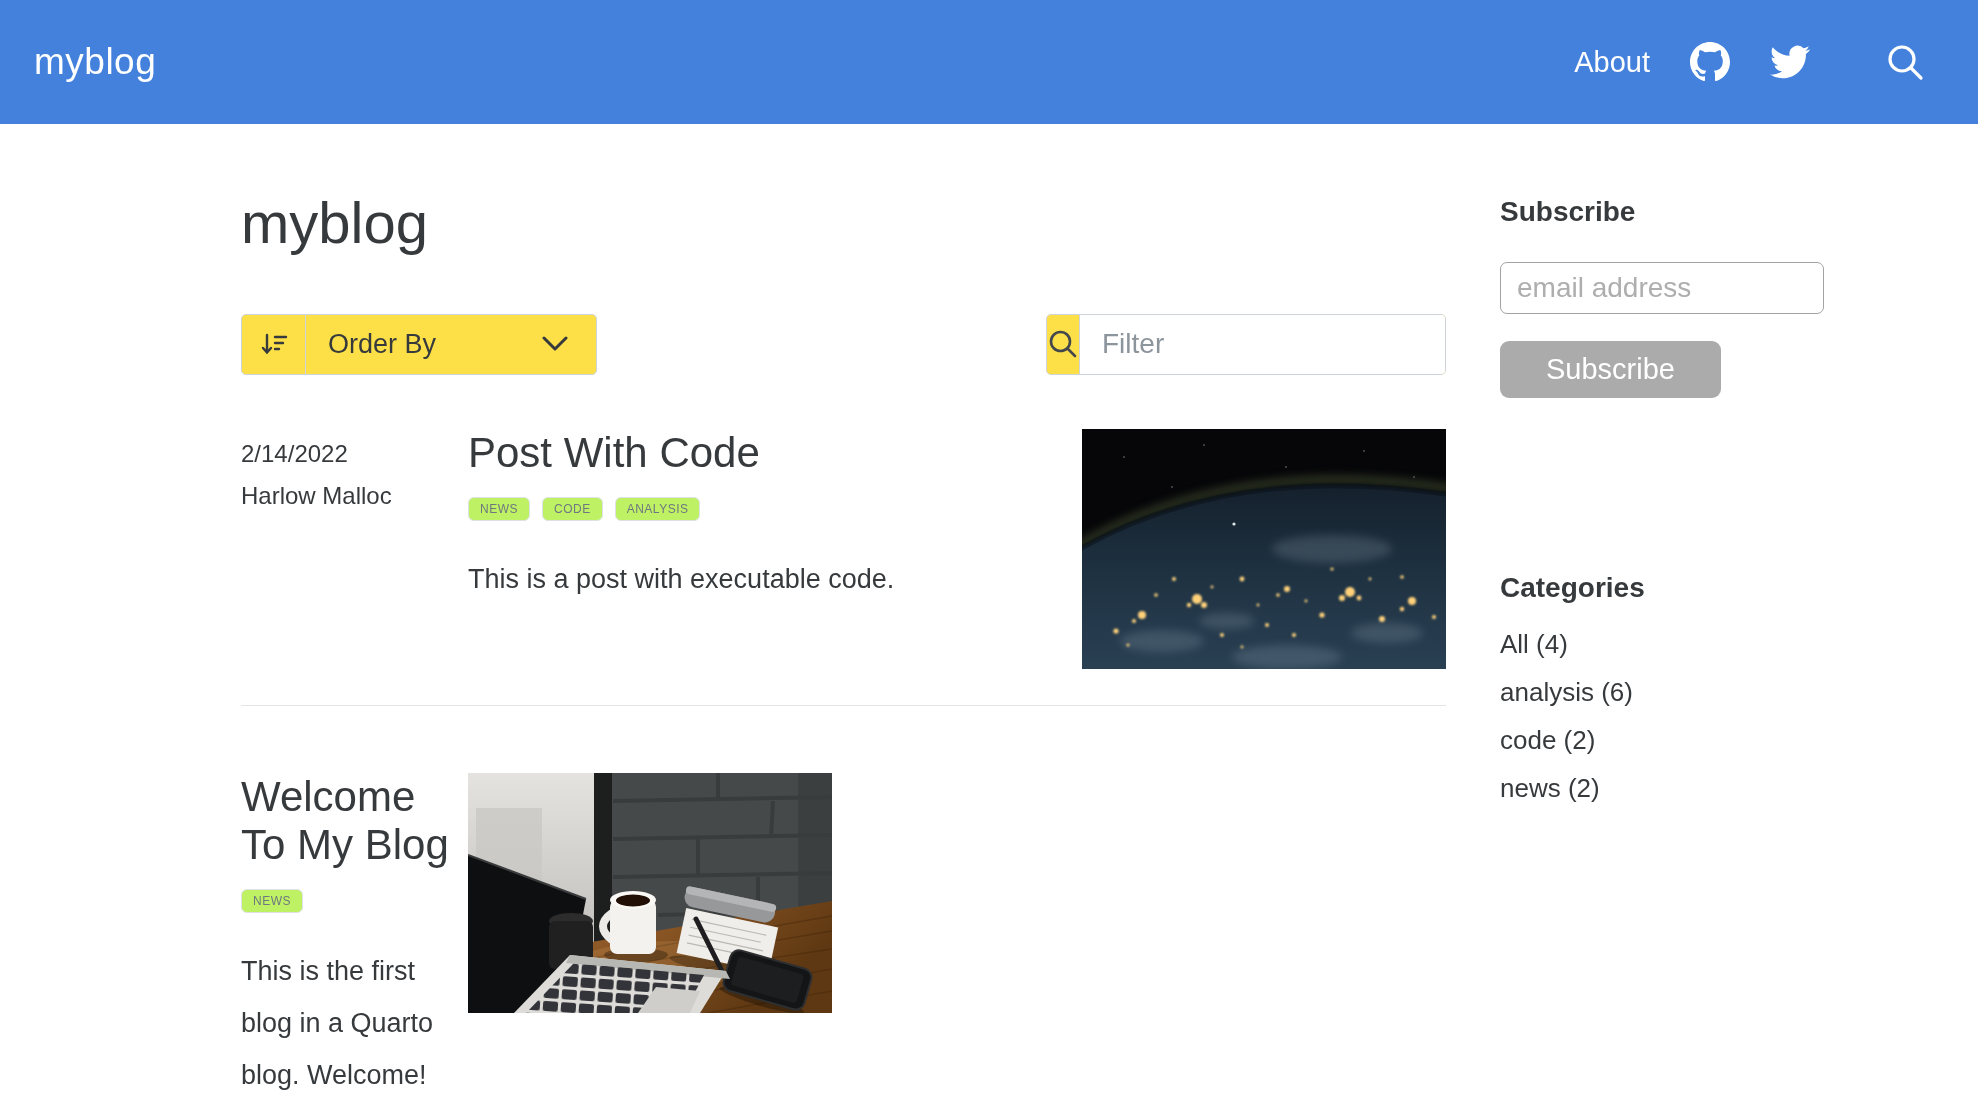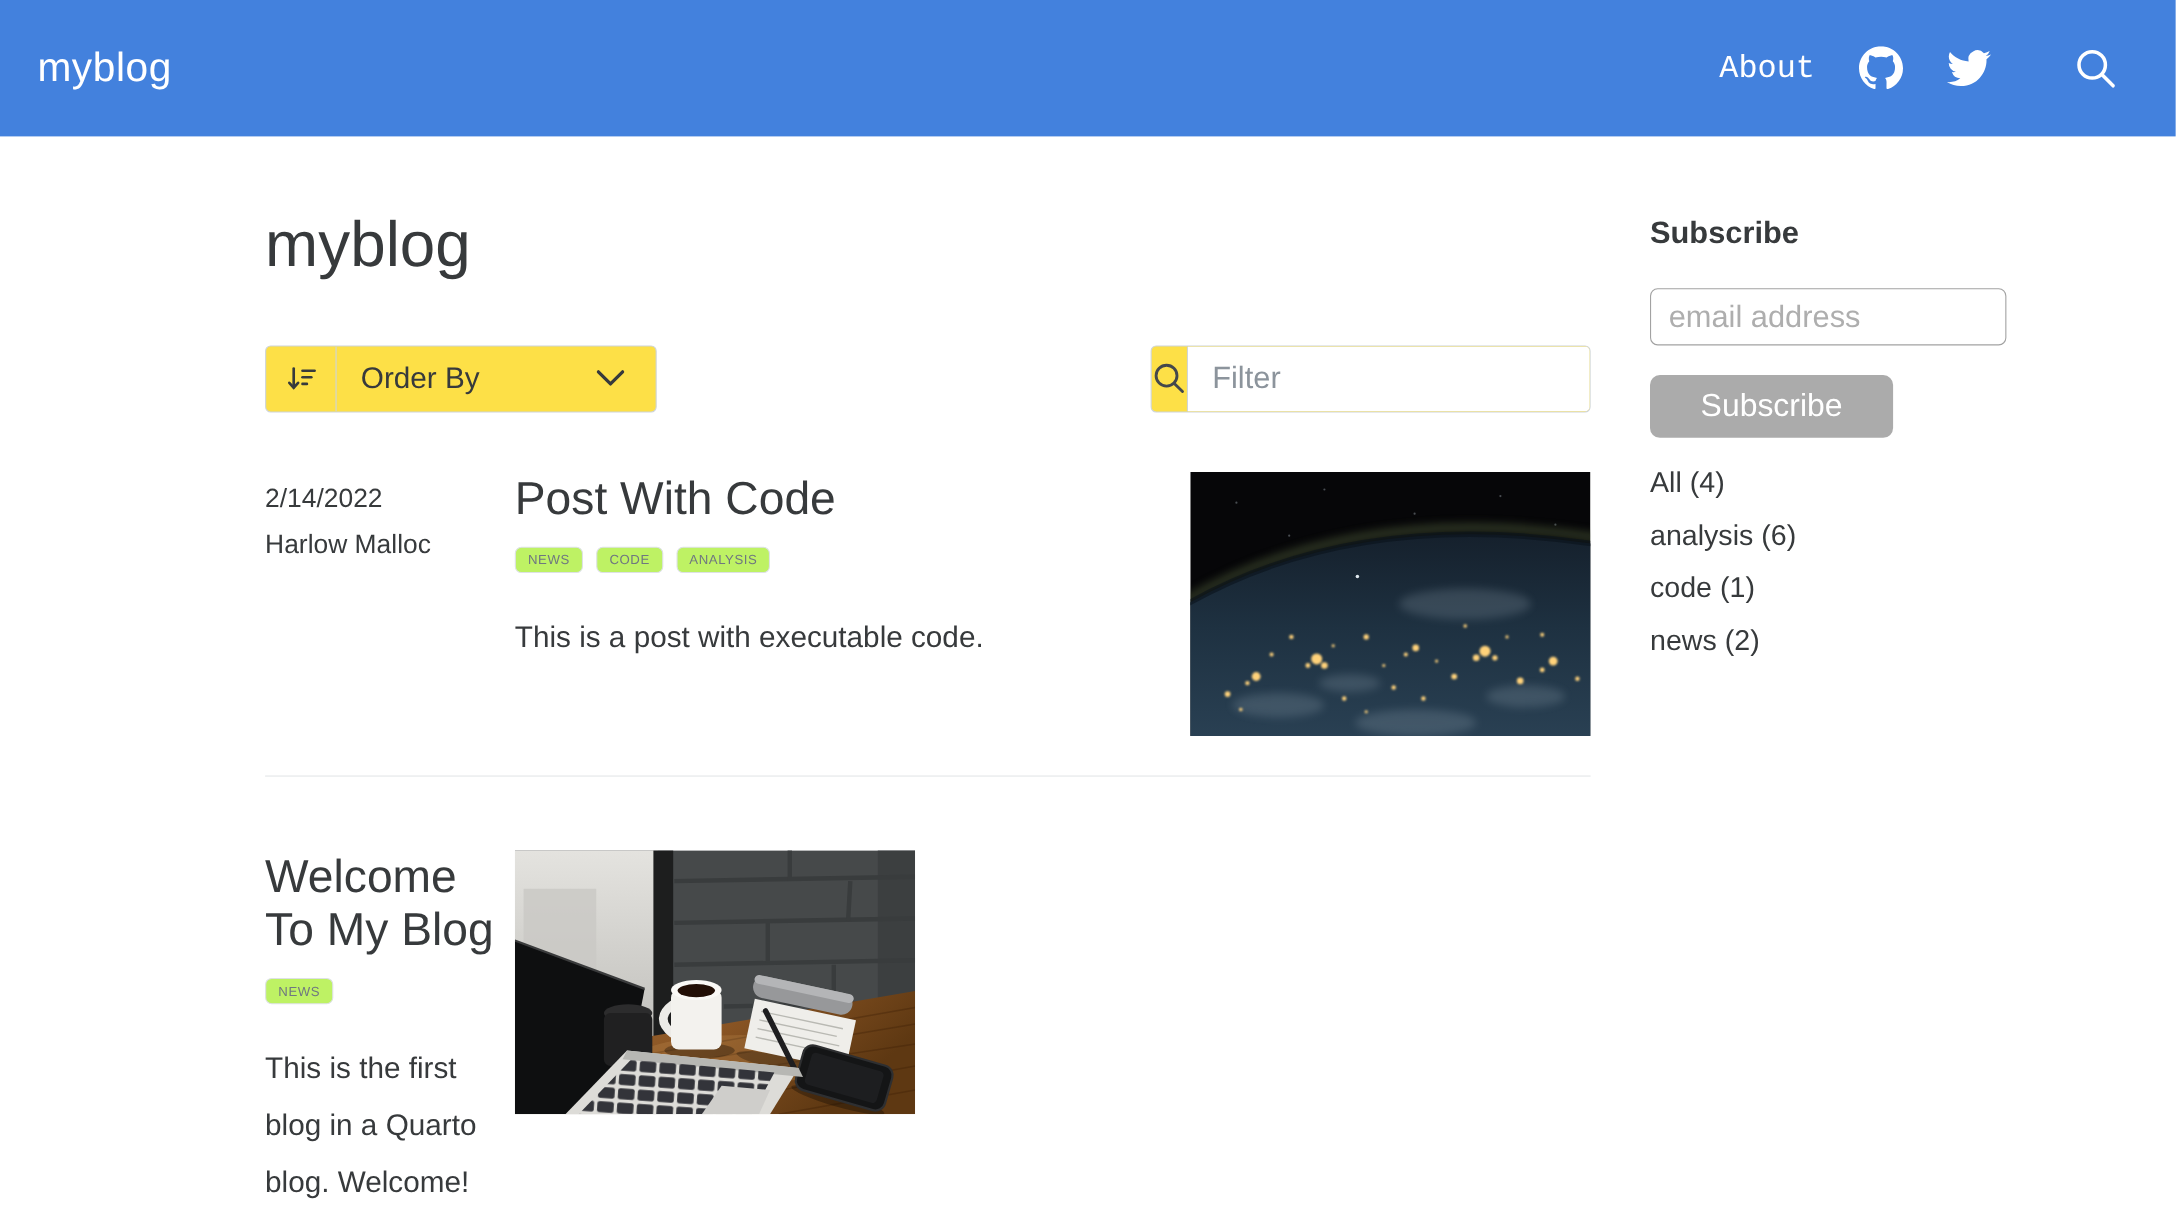--- a/index.html
+++ b/index.html
@@ -11,21 +11,21 @@
     --button-bg:#ababab;
     --hr:#e3e6e8;
   }
   *{box-sizing:border-box;margin:0;padding:0;}
   html,body{width:1978px;height:1100px;overflow:hidden;background:#fff;
     font-family:"Liberation Sans",sans-serif;color:var(--text);}
   
   .navbar{height:124px;background:var(--navbar-bg);display:flex;align-items:center;
     padding:0 52px 0 34px;}
   .brand{color:#fff;font-size:37px;text-decoration:none;letter-spacing:.5px;}
-  .nav-right{margin-left:auto;display:flex;align-items:center;font-family:Liberation Mono, monospace;}
+  .nav-right{margin-left:auto;display:flex;align-items:center;}
   .nav-link{color:#fff;font-size:29px;text-decoration:none;}
   .nav-icon{margin-left:40px;display:flex;align-items:center;cursor:pointer;}
   .nav-icon svg{display:block;}
   .nav-search{margin-left:74px;}
   
   .content{display:flex;align-items:flex-start;}
   .main{margin-left:241px;width:1205px;padding-top:64px;}
   .sidebar{margin-left:54px;width:324px;padding-top:72px;}
   
   h1.page-title{font-size:58px;font-weight:400;line-height:1.2;}
@@ -302,21 +302,22 @@
       </article>
 
     </div>
   </main>
 
   <aside class="sidebar">
     <h4 class="side-h">Subscribe</h4>
     <input type="text" class="email-input" placeholder="email address" style="">
     <button class="subscribe-btn">Subscribe</button>
 
+    <h4 class="side-h cat-h">Categories</h4>
     <ul class="cat-list">
       <li>All (4)</li>
       <li>analysis (6)</li>
-      <li>code (1)</li>
+      <li>code (2)</li>
       <li>news (2)</li>
     </ul>
   </aside>
 
 </div>
 
 </body></html>

